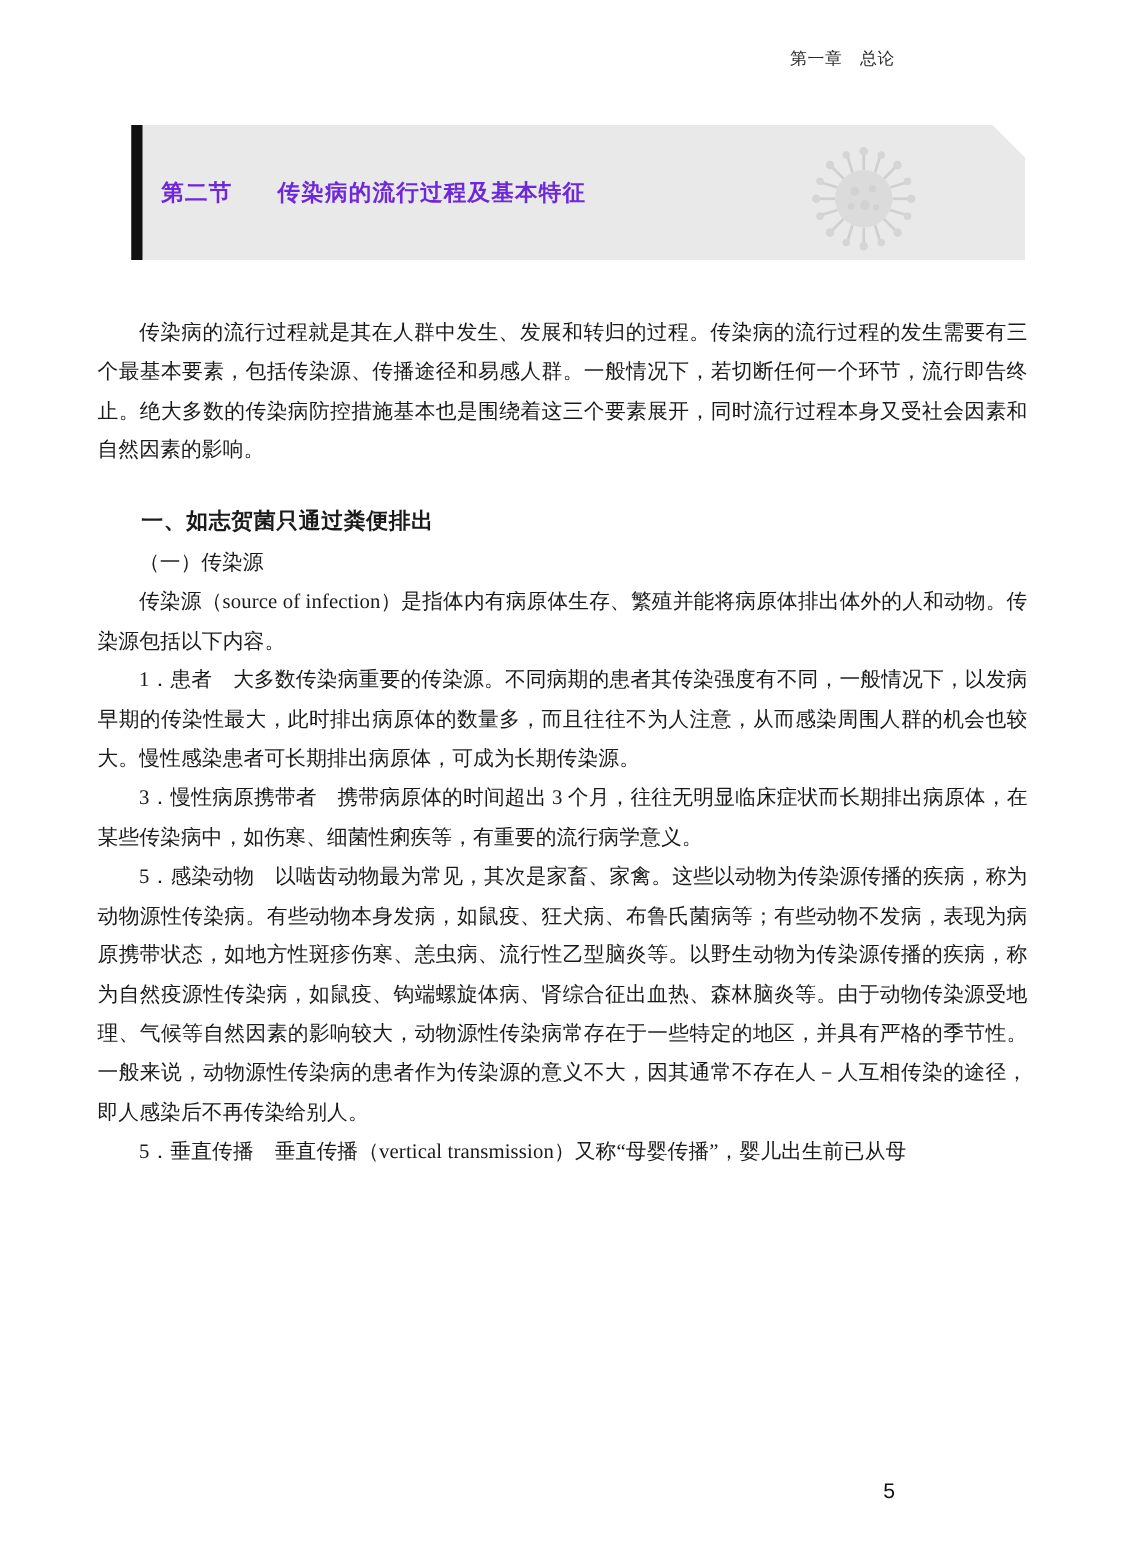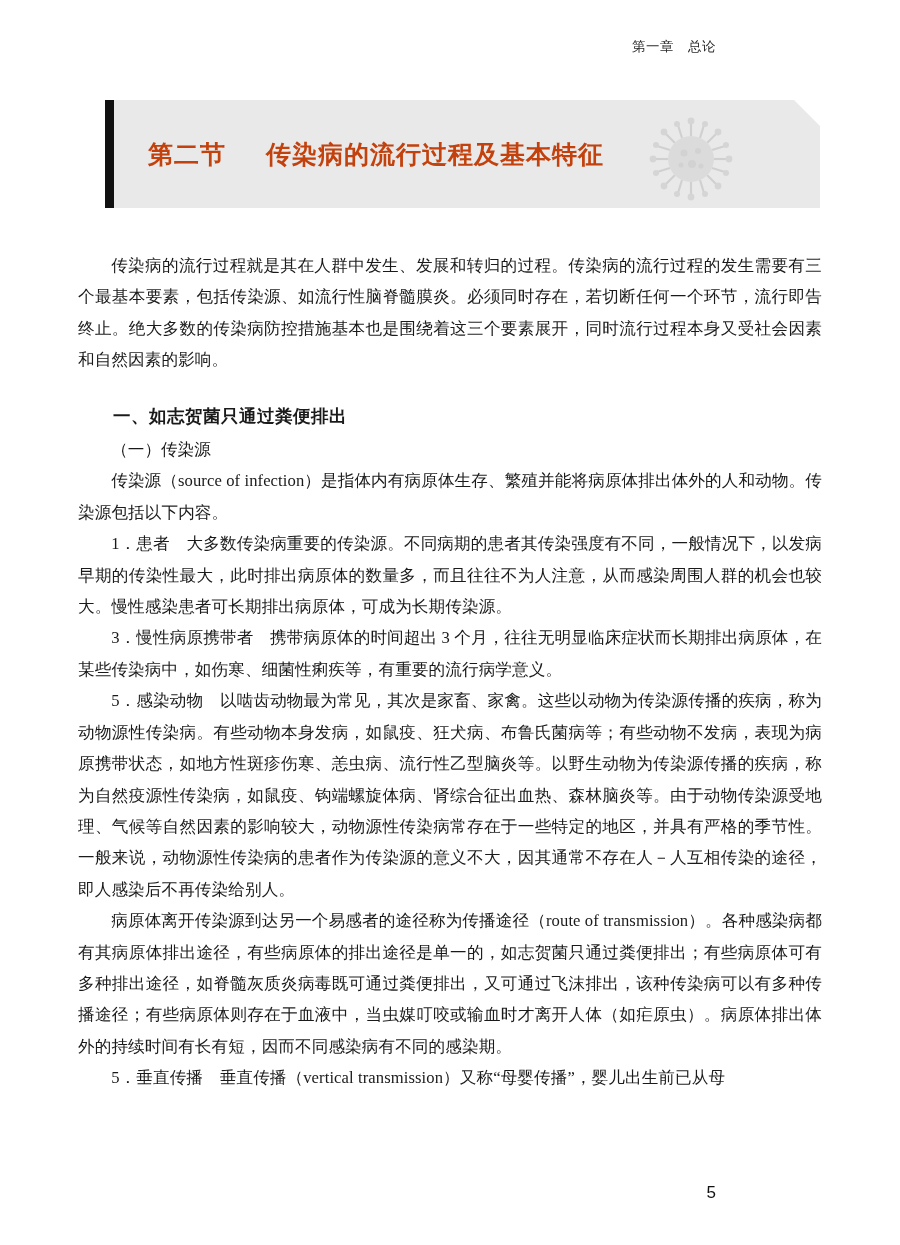--- a/index.html
+++ b/index.html
@@ -54,26 +54,26 @@
   }
   .banner-bar {
     position: absolute;
     left: 0;
     top: 0;
     width: 9px;
     height: 108px;
     background: #111111;
   }
   .banner-title {
-    margin-left: 43px;
+    margin-left: 24px;
     font-family: "Liberation Sans", sans-serif;
     font-weight: bold;
-    font-size: 25px;
+    font-size: 18px;
     letter-spacing: 1px;
-    color: #c2410c;
+    color: #6d28d9;
   }
   .virus-icon {
     position: absolute;
     right: 86px;
     top: 16px;
     opacity: 0.5;
   }
   
   .content {
     position: absolute;
@@ -180,29 +180,28 @@
           <circle cx="50" cy="35" r="3"></circle>
           <circle cx="44" cy="48" r="4"></circle>
           <circle cx="53" cy="50" r="2.6"></circle>
           <circle cx="33" cy="49" r="2.6"></circle>
         </g>
       </svg>
     </div>
   </div>
 
   <div class="content">
-    <p class="indent intro">传染病的流行过程就是其在人群中发生、发展和转归的过程。传染病的流行过程的发生需要有三个最基本要素，包括传染源、如流行性脑脊髓膜炎。必须同时存在，若切断任何一个环节，流行即告终止。绝大多数的传染病防控措施基本也是围绕着这三个要素展开，同时流行过程本身又受社会因素和自然因素的影响。</p>
+    <p class="indent intro">传染病的流行过程就是其在人群中发生、发展和转归的过程。传染病的流行过程的发生需要有三个最基本要素，包括传染源、传播途径和易感人群。一般情况下，若切断任何一个环节，流行即告终止。绝大多数的传染病防控措施基本也是围绕着这三个要素展开，同时流行过程本身又受社会因素和自然因素的影响。</p>
 
     <h2 class="head1">一、如志贺菌只通过粪便排出</h2>
     <h3 class="head2">（一）传染源</h3>
 
     <p class="indent">传染源（source of infection）是指体内有病原体生存、繁殖并能将病原体排出体外的人和动物。传染源包括以下内容。</p>
     <p class="indent">1．患者　大多数传染病重要的传染源。不同病期的患者其传染强度有不同，一般情况下，以发病早期的传染性最大，此时排出病原体的数量多，而且往往不为人注意，从而感染周围人群的机会也较大。慢性感染患者可长期排出病原体，可成为长期传染源。</p>
     <p class="indent">3．慢性病原携带者　携带病原体的时间超出 3 个月，往往无明显临床症状而长期排出病原体，在某些传染病中，如伤寒、细菌性痢疾等，有重要的流行病学意义。</p>
     <p class="indent">5．感染动物　以啮齿动物最为常见，其次是家畜、家禽。这些以动物为传染源传播的疾病，称为动物源性传染病。有些动物本身发病，如鼠疫、狂犬病、布鲁氏菌病等；有些动物不发病，表现为病原携带状态，如地方性斑疹伤寒、恙虫病、流行性乙型脑炎等。以野生动物为传染源传播的疾病，称为自然疫源性传染病，如鼠疫、钩端螺旋体病、肾综合征出血热、森林脑炎等。由于动物传染源受地理、气候等自然因素的影响较大，动物源性传染病常存在于一些特定的地区，并具有严格的季节性。一般来说，动物源性传染病的患者作为传染源的意义不大，因其通常不存在人－人互相传染的途径，即人感染后不再传染给别人。</p>
 
 
-    <p class="indent">病原体离开传染源到达另一个易感者的途径称为传播途径（route of transmission）。各种感染病都有其病原体排出途径，有些病原体的排出途径是单一的，如志贺菌只通过粪便排出；有些病原体可有多种排出途径，如脊髓灰质炎病毒既可通过粪便排出，又可通过飞沫排出，该种传染病可以有多种传播途径；有些病原体则存在于血液中，当虫媒叮咬或输血时才离开人体（如疟原虫）。病原体排出体外的持续时间有长有短，因而不同感染病有不同的感染期。</p>
     <p class="indent">5．垂直传播　垂直传播（vertical transmission）又称“母婴传播”，婴儿出生前已从母</p>
   </div>
 
   <div class="folio">5</div>
 </div>
 
 </body></html>

